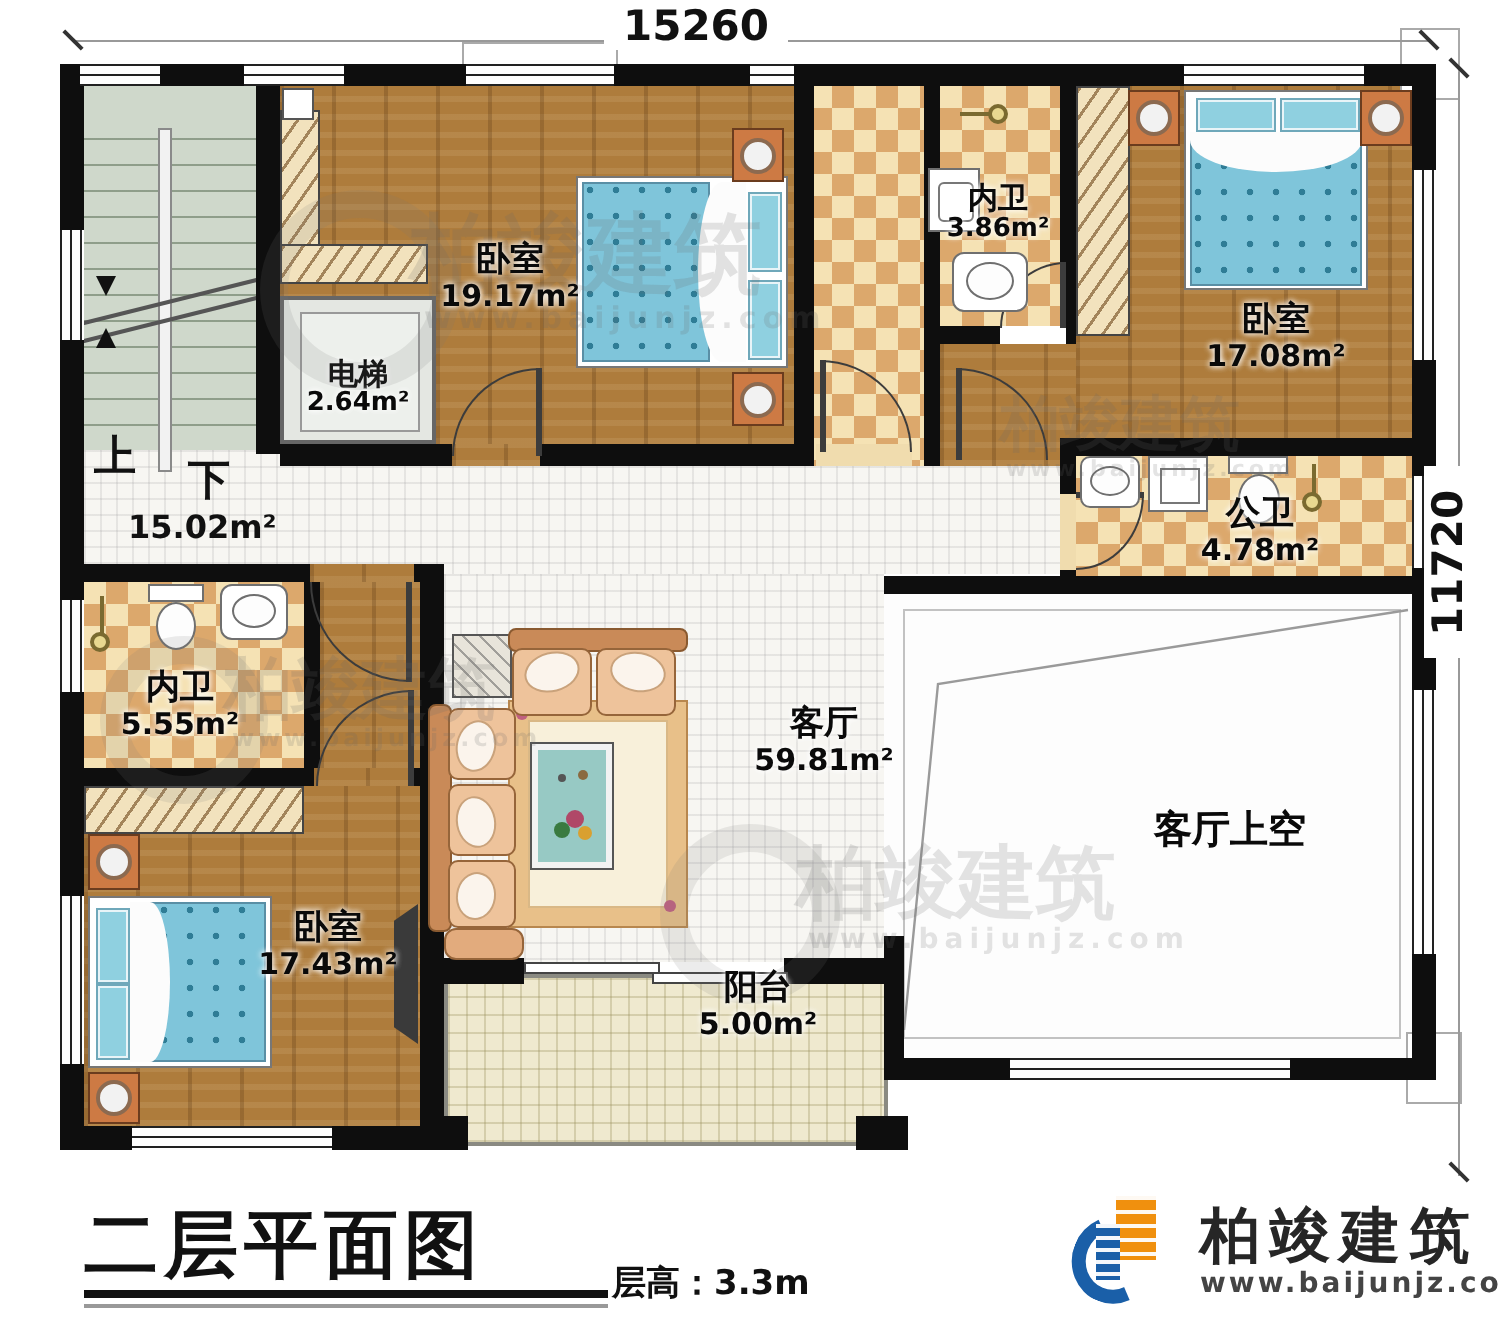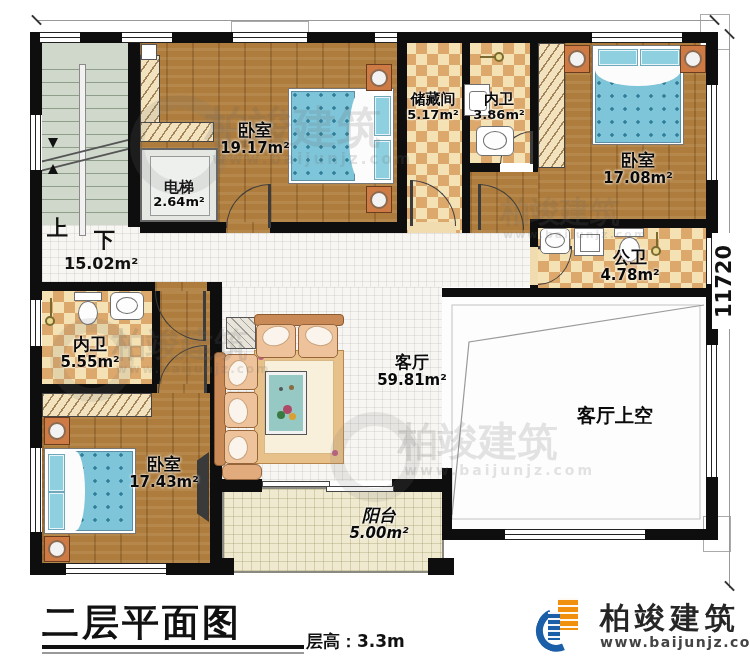--- a/index.html
+++ b/index.html
@@ -264,24 +264,20 @@
   <div class="wm" style="left:398px;top:414px;font-size:40px;">柏竣建筑</div>
   <div class="wm" style="left:404px;top:462px;font-size:14px;letter-spacing:3px;">www.baijunjz.com</div>
   <div class="wmring" style="left:50px;top:318px;width:56px;height:56px;"></div>
   <div class="wm" style="left:112px;top:322px;font-size:34px;">柏竣建筑</div>
   <div class="wm" style="left:116px;top:362px;font-size:12px;letter-spacing:2px;">www.baijunjz.com</div>
 
   <div class="rlabel" style="left:195px;top:116px;width:120px;height:46px;">
     <span class="rname">卧室</span>
     <span class="rarea">19.17m²</span>
   </div>
-  <div class="rlabel sm" style="left:396px;top:86px;width:74px;height:42px;">
-    <span class="rname">储藏间</span>
-    <span class="rarea">5.17m²</span>
-  </div>
   <div class="rlabel sm" style="left:462px;top:86px;width:74px;height:42px;">
     <span class="rname">内卫</span>
     <span class="rarea">3.86m²</span>
   </div>
   <div class="rlabel" style="left:578px;top:146px;width:120px;height:46px;">
     <span class="rname">卧室</span>
     <span class="rarea">17.08m²</span>
   </div>
   <div class="rlabel" style="left:570px;top:246px;width:120px;height:40px;">
     <span class="rname">公卫</span>
@@ -295,32 +291,33 @@
     <span class="rname">卧室</span>
     <span class="rarea">17.43m²</span>
   </div>
   <div class="rlabel" style="left:358px;top:350px;width:108px;height:42px;">
     <span class="rname">客厅</span>
     <span class="rarea">59.81m²</span>
   </div>
   <div class="rlabel lg" style="left:540px;top:402px;width:150px;height:28px;">
     <span class="rname">客厅上空</span>
   </div>
-  <div class="rlabel" style="left:327px;top:501px;width:104px;height:46px;font-style:italic;">
+  <div class="rlabel" style="left:327px;top:480px;width:104px;height:46px;">
     <span class="rname">阳台</span>
     <span class="rarea">5.00m²</span>
   </div>
 
   <div class="ttl" style="left:47px;top:214px;font-size:21px;z-index:40;">上</div>
   <div class="ttl" style="left:94px;top:226px;font-size:21px;z-index:40;">下</div>
   <div class="ttl" style="left:64px;top:254px;font-size:16px;z-index:40;">15.02m²</div>
 
   <div class="dimline" style="left:36px;top:20px;width:680px;height:1px;"></div>
   <div class="tick" style="left:30px;top:19px;"></div>
   <div class="tick" style="left:708px;top:19px;"></div>
+  <div class="dimtext" style="left:302px;top:1px;width:92px;">15260</div>
   <div class="dimline" style="left:729px;top:36px;width:1px;height:552px;"></div>
   <div class="tick" style="left:723px;top:33px;"></div>
   <div class="tick" style="left:723px;top:585px;"></div>
   <div class="dimtext" style="left:712px;top:233px;width:26px;height:96px;writing-mode:vertical-rl;transform:rotate(180deg);">11720</div>
   <div class="cornerbox" style="left:700px;top:14px;width:28px;height:34px;"></div>
   <div class="cornerbox" style="left:703px;top:516px;width:26px;height:34px;"></div>
 
   <div class="ttl" style="left:42px;top:598px;font-size:37px;letter-spacing:3px;z-index:45;">二层平面图</div>
   <div class="abs" style="left:42px;top:645px;width:262px;height:4px;background:#111;z-index:45;"></div>
   <div class="abs" style="left:42px;top:652px;width:262px;height:1.5px;background:#999;z-index:45;"></div>

